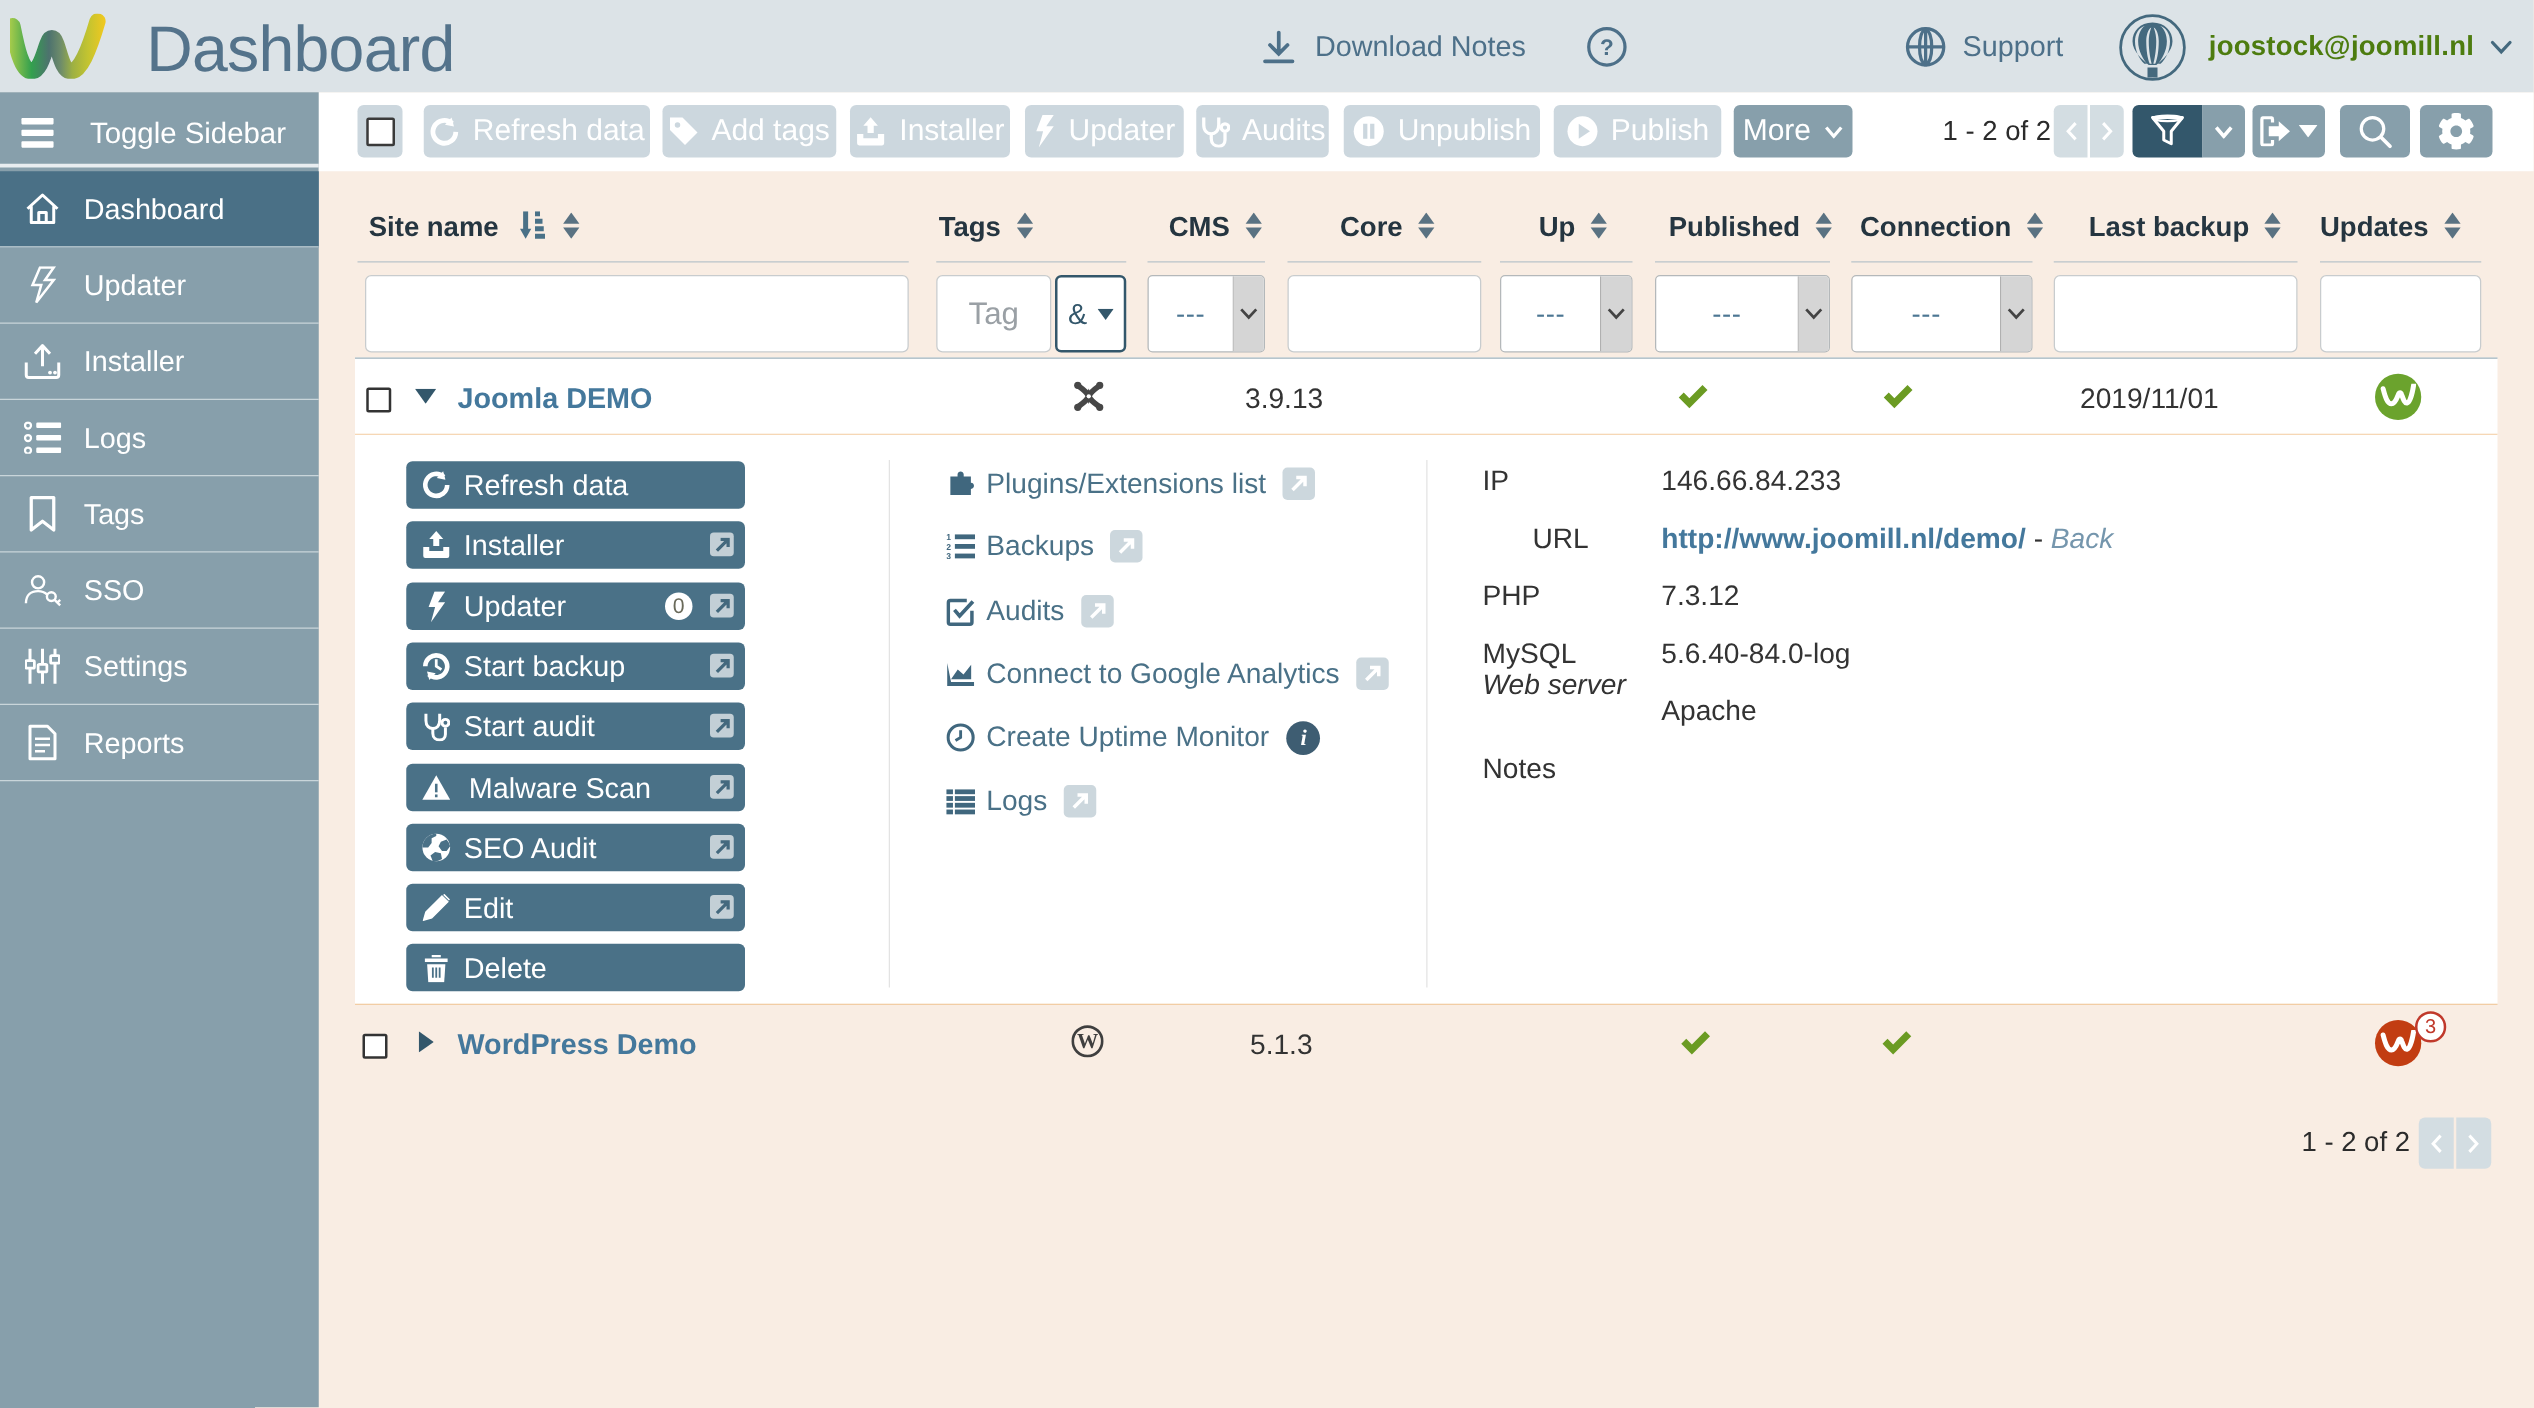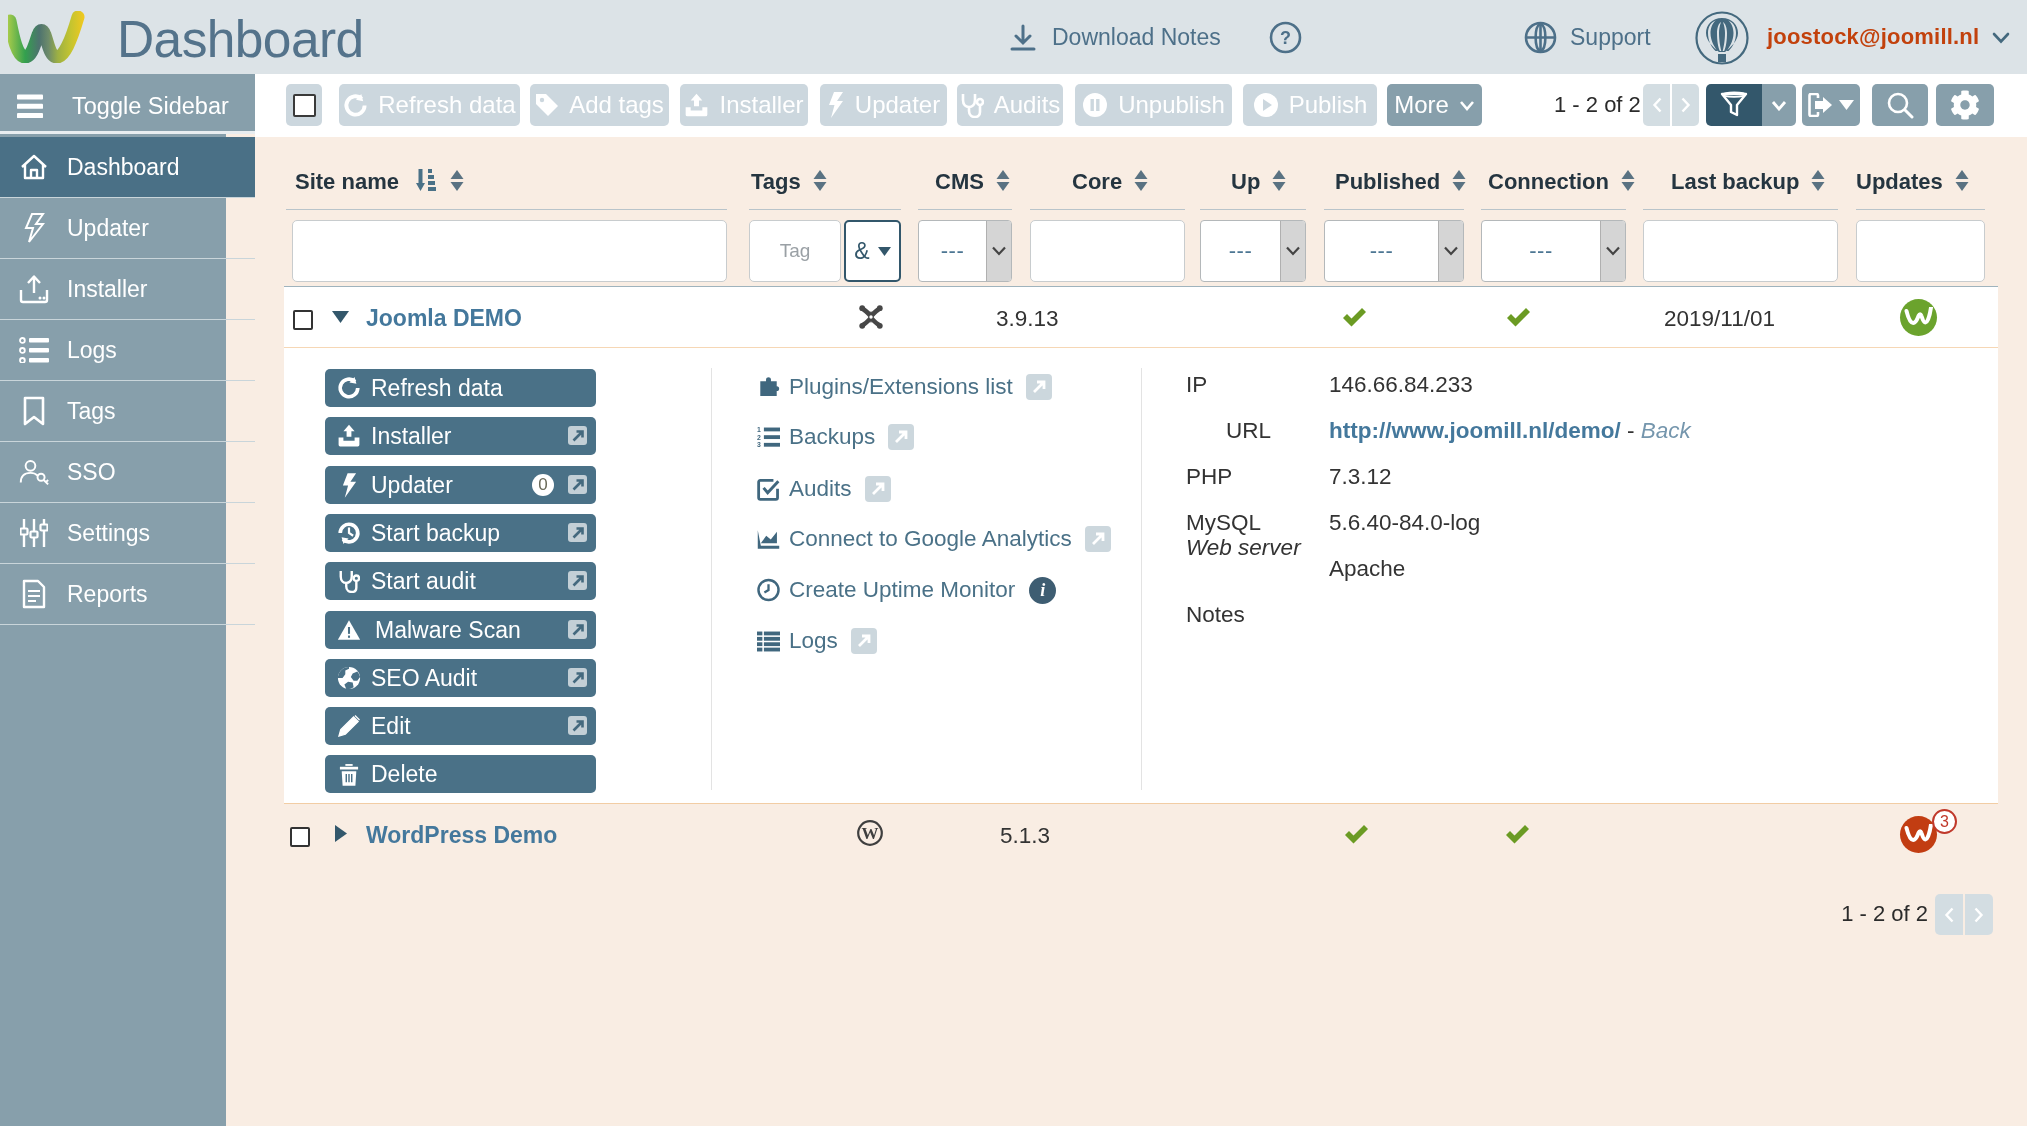--- a/index.html
+++ b/index.html
@@ -5,24 +5,24 @@
 * { margin:0; padding:0; box-sizing:border-box; }
 html,body { overflow:hidden; }
 body { font-family:"Liberation Sans", sans-serif; width:2027px; height:1126px; background:#f9ede3; }
 #app { position:relative; width:2027px; height:1126px; }
 .abs { position:absolute; }
 
 
 #topbar { position:absolute; left:0; top:0; width:2027px; height:74px; background:#dce3e7; }
 #title { position:absolute; left:117px; top:9px; font-size:51.5px; font-weight:400; color:#54738b; letter-spacing:-0.6px; }
 .hlink { position:absolute; top:0; height:74px; display:flex; align-items:center; color:#4d7089; font-size:23px; }
-#email { position:absolute; left:1767px; top:0; height:74px; display:flex; align-items:center; color:#c2410c; font-size:22px; font-weight:bold; letter-spacing:0.2px; }
-
-
-#sidebar { position:absolute; left:0; top:74px; width:226px; height:1052px; background:#879fab;text-align:center; }
+#email { position:absolute; left:1767px; top:0; height:74px; display:flex; align-items:center; color:#4d7c0f; font-size:22px; font-weight:bold; letter-spacing:0.2px; }
+
+
+#sidebar { position:absolute; left:0; top:74px; width:255px; height:1052px; background:#879fab;text-align:center; }
 #toggleRow { position:absolute; left:0; top:0; width:255px; height:60px; background:#879fab; border-bottom:3px solid #e8edf0; }
 .sitem { position:absolute; left:0; width:255px; height:61px; color:#fff; font-size:23px; border-bottom:1px solid #c9d5da; display:flex; align-items:center; }
 .sitem .lbl { position:absolute; left:67px; }
 .sitem .ic { position:absolute; left:19px; width:30px; height:30px; display:flex; align-items:center; justify-content:center; }
 .sactive { background:#4a7086; }
 #toggleRow .lbl { position:absolute; left:72px; top:19px; color:#fff; font-size:23.5px; }
 
 
 #toolbar { position:absolute; left:255px; top:74px; width:1772px; height:63px; background:#ffffff; }
 .tbtn { position:absolute; top:10px; height:42px; background:#ccd7de; border-radius:5px; color:#fff; font-size:24px; display:flex; align-items:center; justify-content:center; gap:10px; }
@@ -392,21 +392,21 @@
       <div class="abs" style="left:494px;top:72px;width:152px;height:1px;background:#b9c4ca;"></div>
       <div class="abs" style="left:663px;top:72px;width:94px;height:1px;background:#b9c4ca;"></div>
       <div class="abs" style="left:775px;top:72px;width:155px;height:1px;background:#b9c4ca;"></div>
       <div class="abs" style="left:945px;top:72px;width:106px;height:1px;background:#b9c4ca;"></div>
       <div class="abs" style="left:1069px;top:72px;width:140px;height:1px;background:#b9c4ca;"></div>
       <div class="abs" style="left:1226px;top:72px;width:145px;height:1px;background:#b9c4ca;"></div>
       <div class="abs" style="left:1388px;top:72px;width:195px;height:1px;background:#b9c4ca;"></div>
       <div class="abs" style="left:1601px;top:72px;width:129px;height:1px;background:#b9c4ca;"></div>
 
     <input class="inp" style="left: 37px; width: 435px;">
-    <div class="inp" style="left:494px;width:92px;display:flex;align-items:center;justify-content:center;color:#9aa0a5;font-size:19px;">Tag</div>
+    <div class="inp" style="left:494px;width:92px;display:flex;align-items:center;justify-content:center;color:#9aa0a5;font-size:25px;">Tag</div>
     <div class="inp" style="left:589px;width:57px;border:2px solid #33576b;display:flex;align-items:center;justify-content:center;gap:8px;">
       <span style="color:#33576b;font-size:23px;">&amp;</span>
       <svg width="13" height="9" viewBox="0 0 13 9">
           <path d="M0 0 H13 L6.5 9 Z" fill="#33576b"></path>
         </svg>
     </div>
     <div class="sel" style="left:663px;width:94px;">
         <div class="dash">---</div>
         <div class="strip">
           <svg width="16" height="10" viewBox="0 0 16 10">

